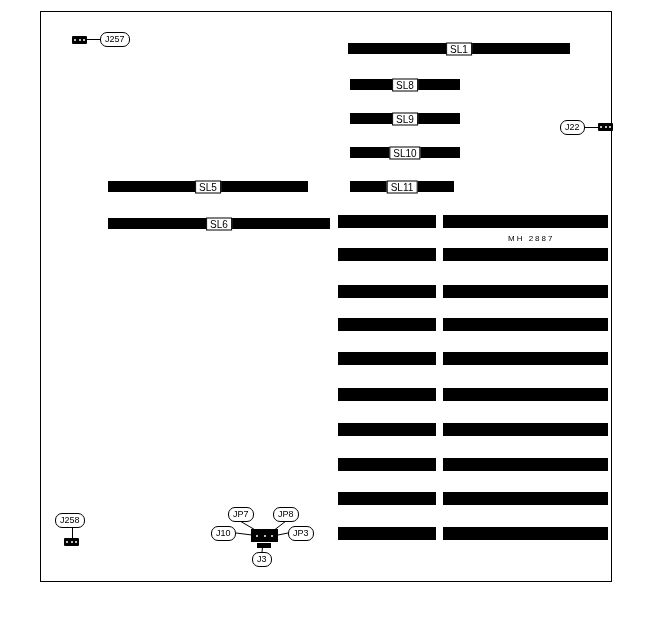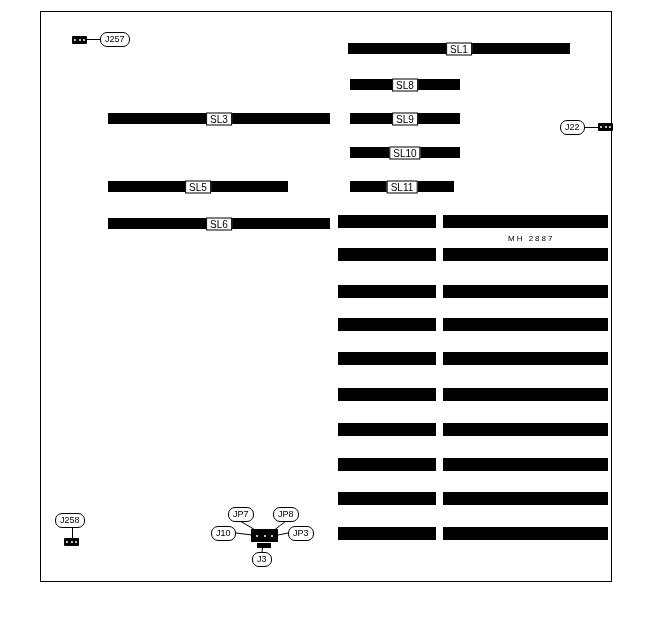--- a/index.html
+++ b/index.html
@@ -130,24 +130,21 @@
     <span class="pin"></span>
     <span class="pin"></span>
   </div>
   <div class="hline" style="left:87px;top:39px;width:13px"></div>
   <div class="jlabel" style="left:100px;top:32px">J257</div>
 
   <div class="slot" style="left:348px;top:43px;width:222px">
     <span class="slot-label">SL1</span>
   </div>
 
-  <div class="slot" style="left:108px;top:113px;width:222px">
-    <span class="slot-label">SL3</span>
-  </div>
-  <div class="slot" style="left:108px;top:181px;width:180px">
+  <div class="slot" style="left:108px;top:181px;width:200px">
     <span class="slot-label">SL5</span>
   </div>
   <div class="slot" style="left:108px;top:218px;width:222px">
     <span class="slot-label">SL6</span>
   </div>
 
   <div class="slot" style="left:350px;top:79px;width:110px">
     <span class="slot-label">SL8</span>
   </div>
   <div class="slot" style="left:350px;top:113px;width:110px">

